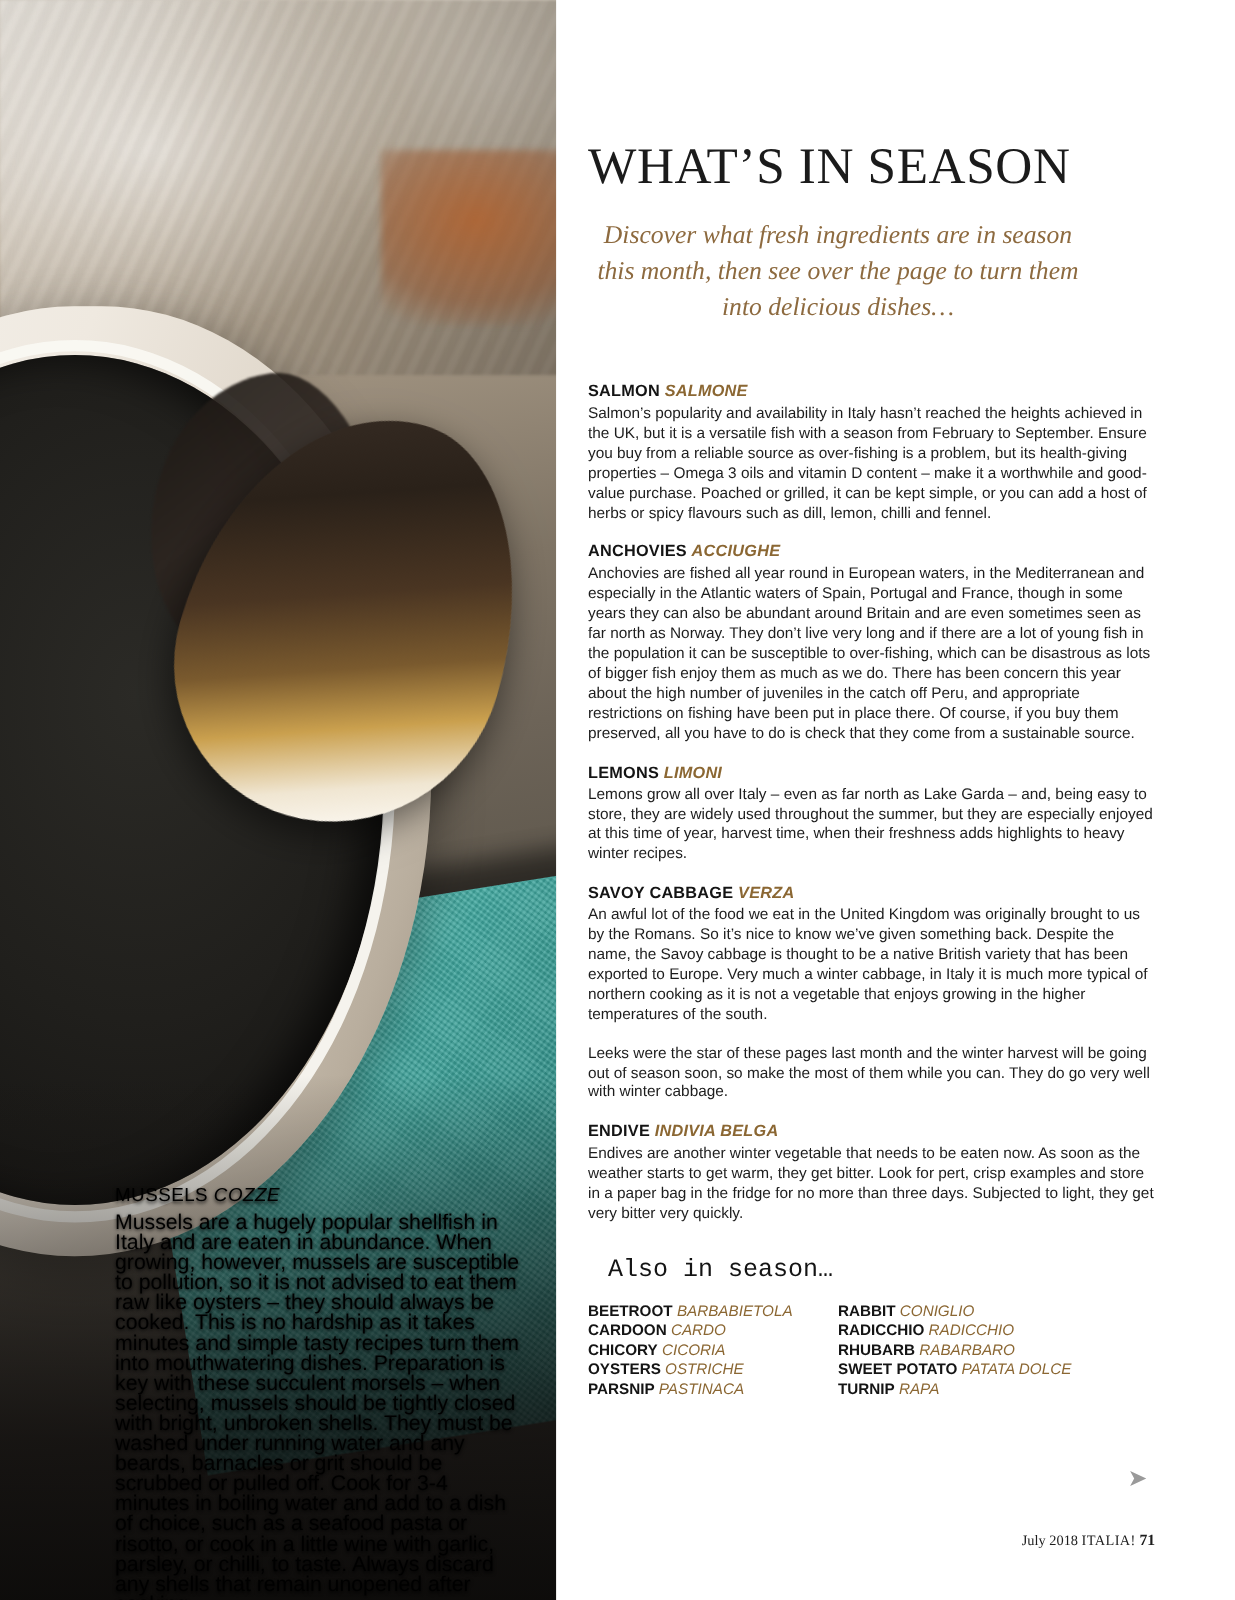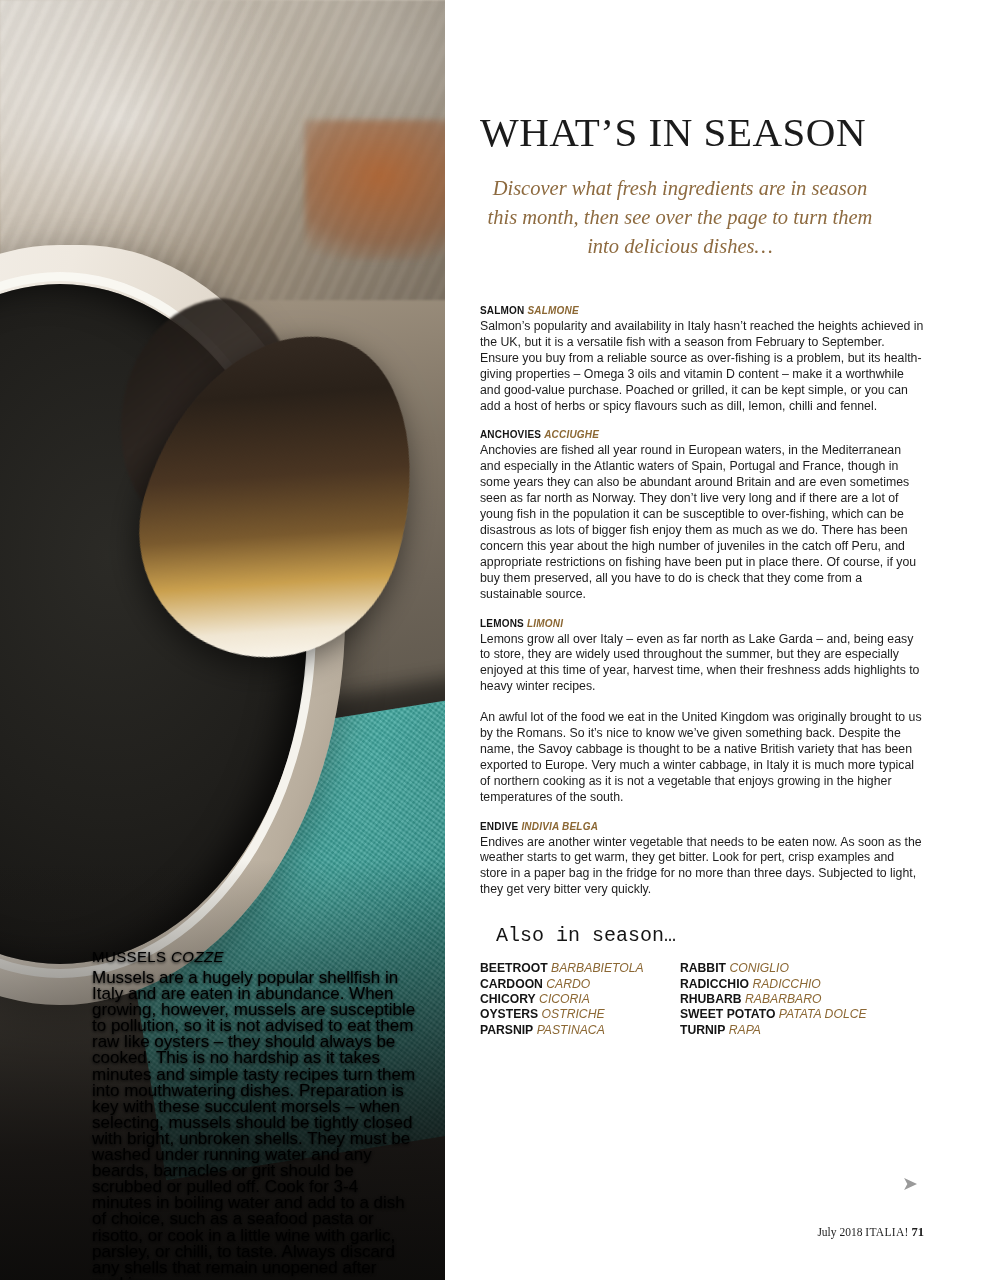--- a/index.html
+++ b/index.html
@@ -152,21 +152,21 @@
     line-height: 16.1px;
   }
 
   
   .text-col {
     position: relative;
     width: 585px;
     height: 1280px;
     background: #fff;
     box-sizing: border-box;
-    padding: 0 64px 0 35px;
+    padding: 0 64px 0 25px;
   }
   .headline {
     font-family: "Liberation Serif", serif;
     font-size: 41px;
     color: #1b1b1b;
     letter-spacing: 0.5px;
     margin: 108px 0 0 0;
     font-weight: normal;
   }
   .deck {
@@ -177,21 +177,21 @@
     color: #8d6a3f;
     margin: 18px 0 0 0;
     width: 400px;
     text-align: center;
   }
   .entries {
     margin-top: 44px;
   }
   .entry { margin-bottom: 15px; }
   .entry h3 {
-    font-size: 10px;
+    font-size: 13px;
     font-weight: bold;
     color: #141414;
     margin: 0 0 3px 0;
     letter-spacing: 0.2px;
   }
   .entry h3 .ital {
     font-style: italic;
     color: #8b6733;
   }
   .entry p {
@@ -289,24 +289,29 @@
 
       <div class="entry">
         <h3>
           <span>LEMONS</span>
           <span class="ital">LIMONI</span>
         </h3>
         <p>Lemons grow all over Italy – even as far north as Lake Garda – and, being easy to store, they are widely used throughout the summer, but they are especially enjoyed at this time of year, harvest time, when their freshness adds highlights to heavy winter recipes.</p>
       </div>
 
       <div class="entry">
+        <h3>
+          <span>SAVOY CABBAGE</span>
+          <span class="ital">VERZA</span>
+        </h3>
         <p>An awful lot of the food we eat in the United Kingdom was originally brought to us by the Romans. So it’s nice to know we’ve given something back. Despite the name, the Savoy cabbage is thought to be a native British variety that has been exported to Europe. Very much a winter cabbage, in Italy it is much more typical of northern cooking as it is not a vegetable that enjoys growing in the higher temperatures of the south.</p>
       </div>
 
       <div class="entry">
+        <p>Leeks were the star of these pages last month and the winter harvest will be going out of season soon, so make the most of them while you can. They do go very well with winter cabbage.</p>
       </div>
 
       <div class="entry">
         <h3>
           <span>ENDIVE</span>
           <span class="ital">INDIVIA BELGA</span>
         </h3>
         <p>Endives are another winter vegetable that needs to be eaten now. As soon as the weather starts to get warm, they get bitter. Look for pert, crisp examples and store in a paper bag in the fridge for no more than three days. Subjected to light, they get very bitter very quickly.</p>
       </div>
 

